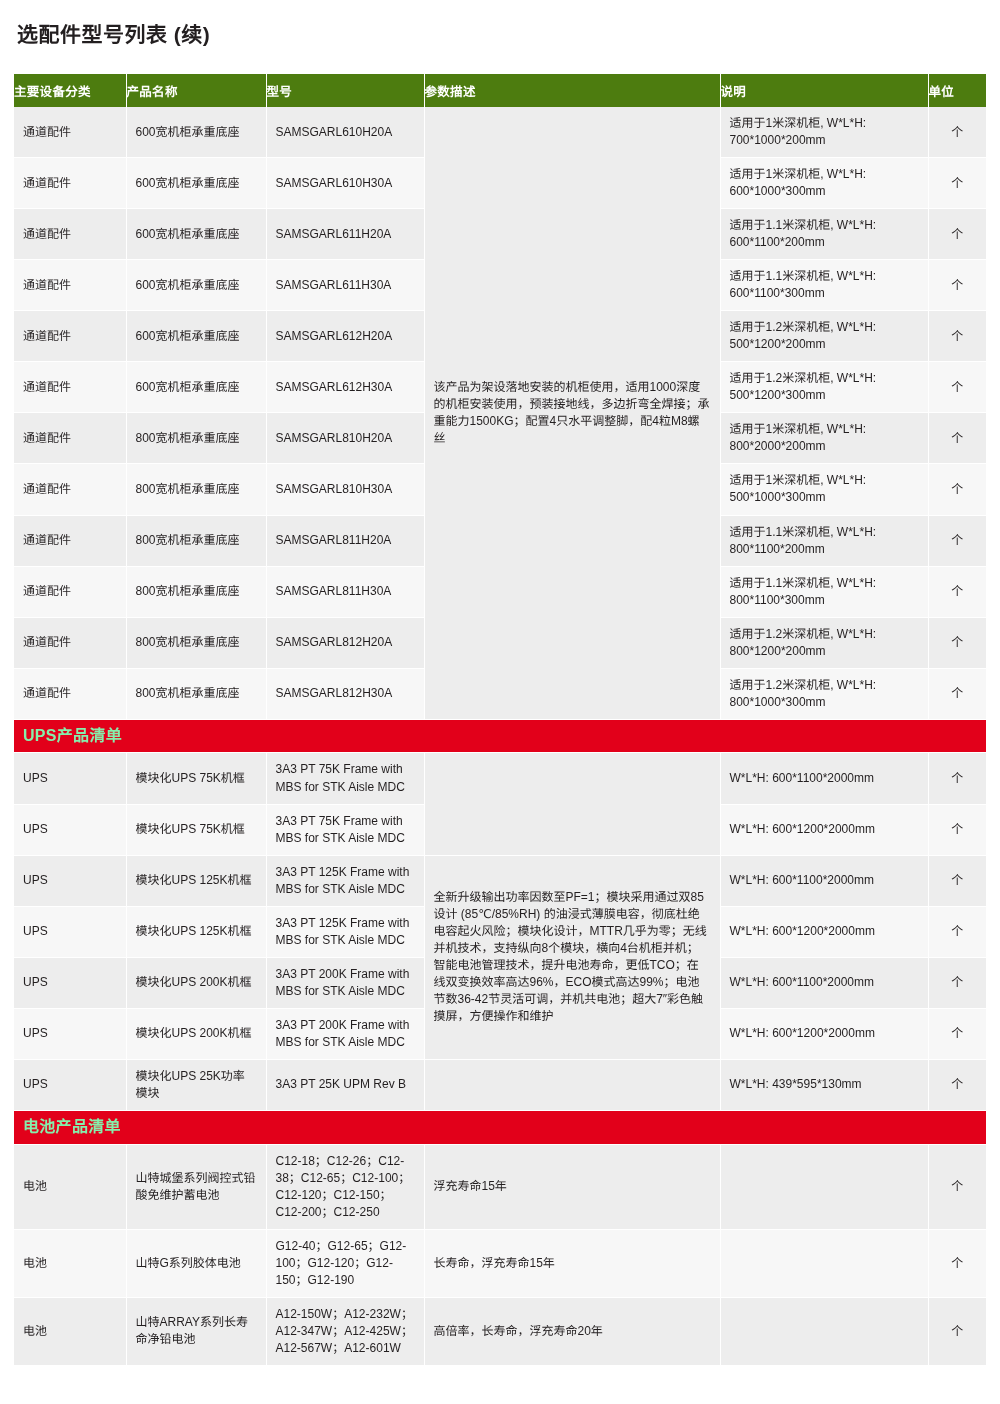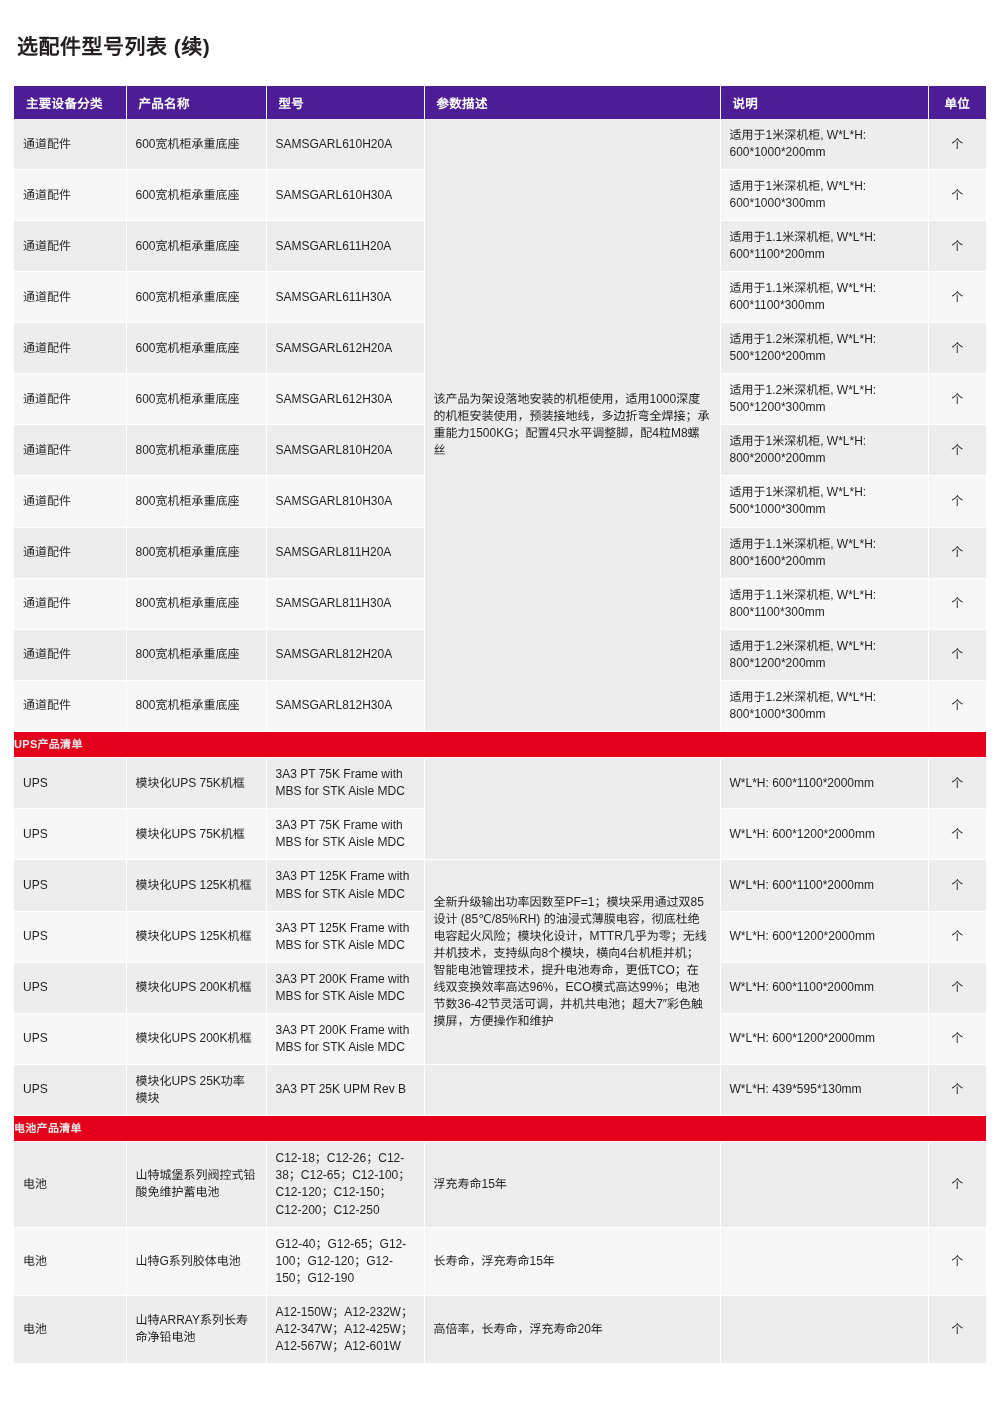--- a/index.html
+++ b/index.html
@@ -17,72 +17,72 @@
   .page {
     width: 1000px;
     box-sizing: border-box;
     padding: 14px 14px 0 14px;
   }
   .page-title {
     font-size: 21px;
     font-weight: bold;
     color: #231f20;
     letter-spacing: 0.5px;
-    margin: 16px 0 26px 3px;
+    margin: 4px 0 26px 3px;
   }
   table.spec {
     width: 972px;
     border-collapse: collapse;
     table-layout: fixed;
     margin: 0 auto;
   }
   table.spec col.c0 { width: 112px; }
   table.spec col.c1 { width: 140px; }
   table.spec col.c2 { width: 158px; }
   table.spec col.c3 { width: 296px; }
   table.spec col.c4 { width: 208px; }
   table.spec col.c5 { width: 58px; }
 
   thead th {
-    background: #4c1d95;
+    background: #4d7c0f;
     color: #ffffff;
     font-size: 12.5px;
     font-weight: bold;
     text-align: left;
-    padding: 7px 12px;
+    padding: 7px 0;
     border-right: 1px solid #ffffff;
     vertical-align: middle;
     letter-spacing: 0.3px;
   }
   thead th:last-child { border-right: none; }
-  thead th.unit { text-align: center; }
+  thead th.unit { text-align: left; }
 
   tbody td {
     font-size: 12px;
     line-height: 1.42;
     padding: 8px 9px;
     border-bottom: 1px solid #ffffff;
     border-right: 1px solid #ffffff;
     vertical-align: middle;
     color: #231f20;
     word-break: break-word;
   }
   tbody td:last-child { border-right: none; }
 
   tbody tr.odd td { background: #ededed; }
   tbody tr.even td { background: #f7f7f7; }
 
   td.unit { text-align: center; }
 
   tr.section-row td {
     background: #e2001a;
-    color: #e5e5e5;
-    font-size: 11px;
+    color: #86efac;
+    font-size: 16px;
     font-weight: bold;
-    padding: 5px 0;
+    padding: 5px 9px;
     letter-spacing: 0.3px;
     border-right: none;
   }
 
   .nowrapish { white-space: pre-line; }
 
   
   td.merged {
     background: #f2f2f2;
     vertical-align: middle;
@@ -115,21 +115,21 @@
         <th class="unit">单位</th>
       </tr>
     </thead>
     <tbody>
 
       <tr class="odd">
         <td>通道配件</td>
         <td>600宽机柜承重底座</td>
         <td>SAMSGARL610H20A</td>
         <td class="merged" rowspan="12">该产品为架设落地安装的机柜使用，适用1000深度的机柜安装使用，预装接地线，多边折弯全焊接；承重能力1500KG；配置4只水平调整脚，配4粒M8螺丝</td>
-        <td>适用于1米深机柜, W*L*H: 600*1000*200mm</td>
+        <td>适用于1米深机柜, W*L*H: 700*1000*200mm</td>
         <td class="unit">个</td>
       </tr>
       <tr class="even">
         <td>通道配件</td>
         <td>600宽机柜承重底座</td>
         <td>SAMSGARL610H30A</td>
         <td>适用于1米深机柜, W*L*H: 600*1000*300mm</td>
         <td class="unit">个</td>
       </tr>
       <tr class="odd">
@@ -171,21 +171,21 @@
         <td>通道配件</td>
         <td>800宽机柜承重底座</td>
         <td>SAMSGARL810H30A</td>
         <td>适用于1米深机柜, W*L*H: 500*1000*300mm</td>
         <td class="unit">个</td>
       </tr>
       <tr class="odd">
         <td>通道配件</td>
         <td>800宽机柜承重底座</td>
         <td>SAMSGARL811H20A</td>
-        <td>适用于1.1米深机柜, W*L*H: 800*1600*200mm</td>
+        <td>适用于1.1米深机柜, W*L*H: 800*1100*200mm</td>
         <td class="unit">个</td>
       </tr>
       <tr class="even">
         <td>通道配件</td>
         <td>800宽机柜承重底座</td>
         <td>SAMSGARL811H30A</td>
         <td>适用于1.1米深机柜, W*L*H: 800*1100*300mm</td>
         <td class="unit">个</td>
       </tr>
       <tr class="odd">

